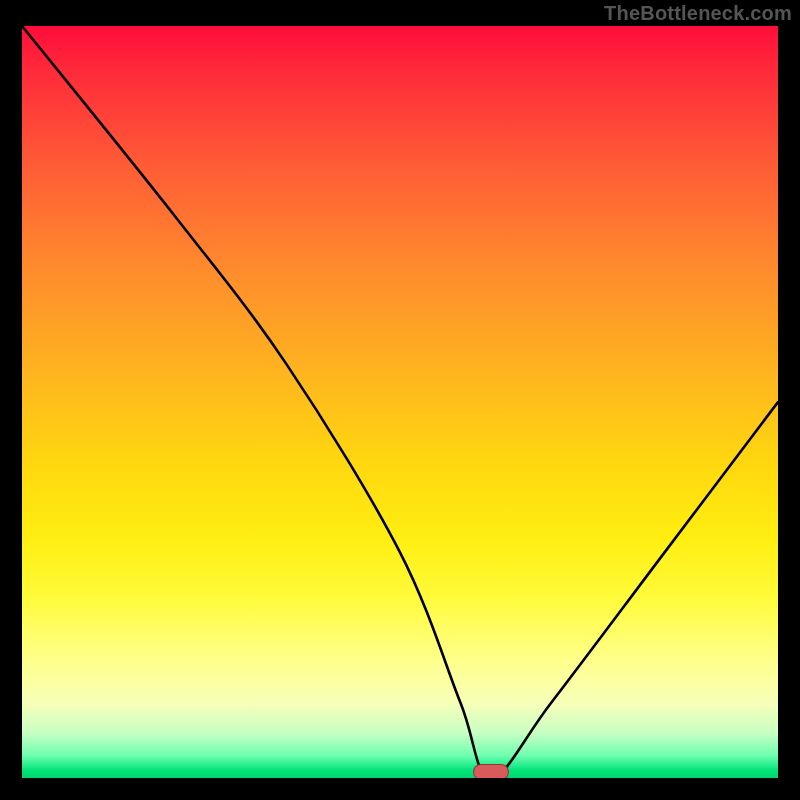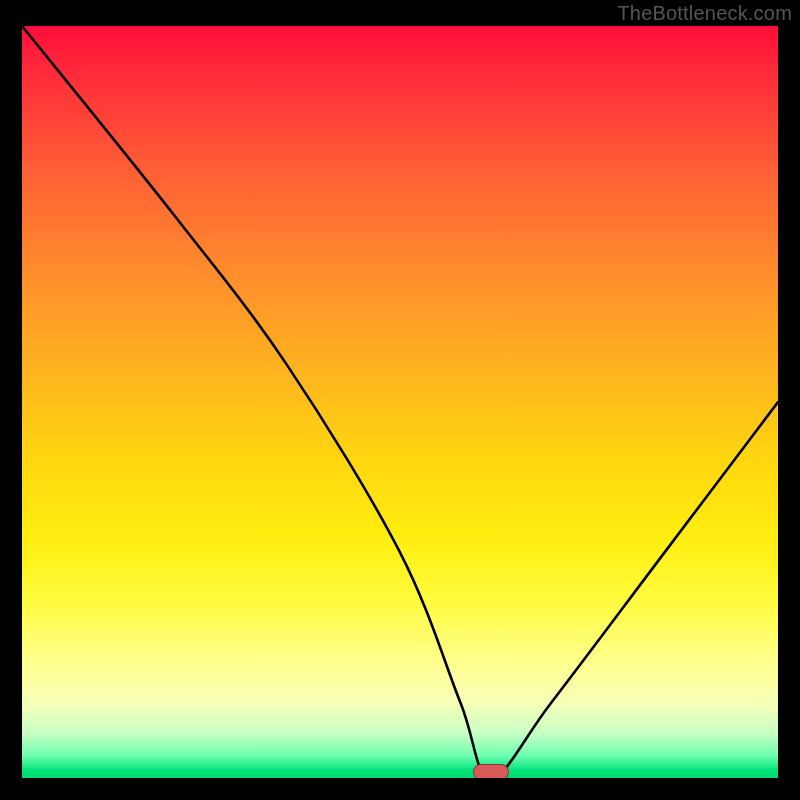--- a/index.html
+++ b/index.html
@@ -16,21 +16,21 @@
     width: 800px;
     height: 800px;
     background: #000;
   }
   .attribution {
     position: absolute;
     top: 2px;
     right: 8px;
     color: #555;
     font-size: 20px;
-    font-weight: 400;
+    font-weight: 700;
     letter-spacing: 0.2px;
     z-index: 10;
   }
   .plot-area {
     position: absolute;
     left: 22px;
     top: 26px;
     width: 756px;
     height: 752px;
     overflow: hidden;

